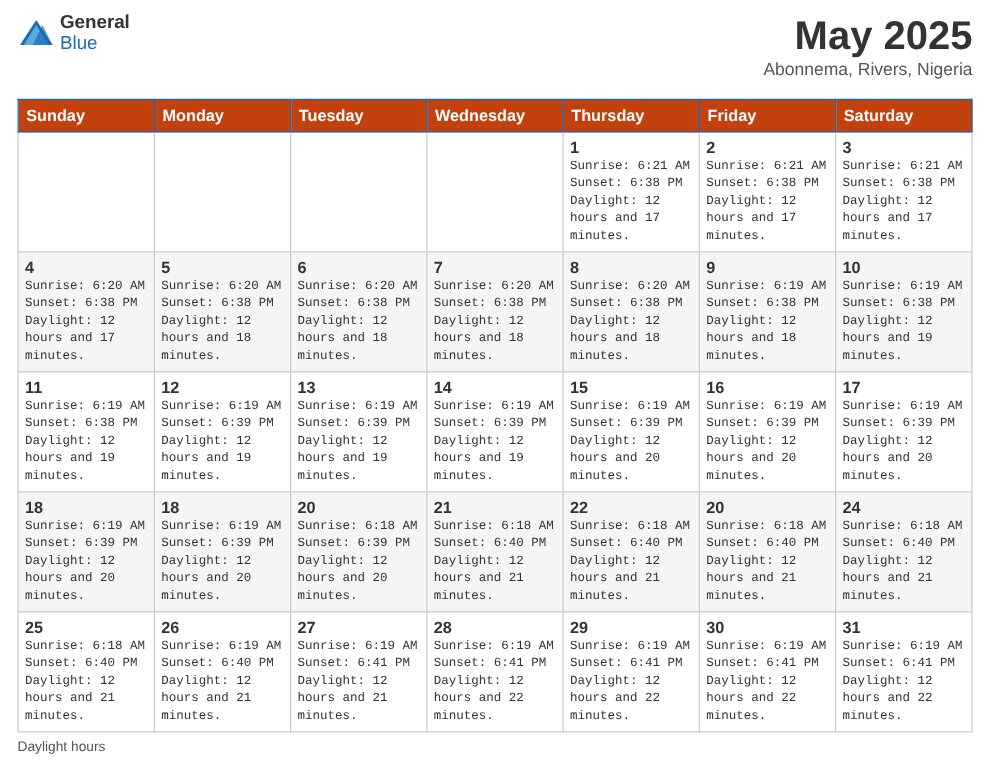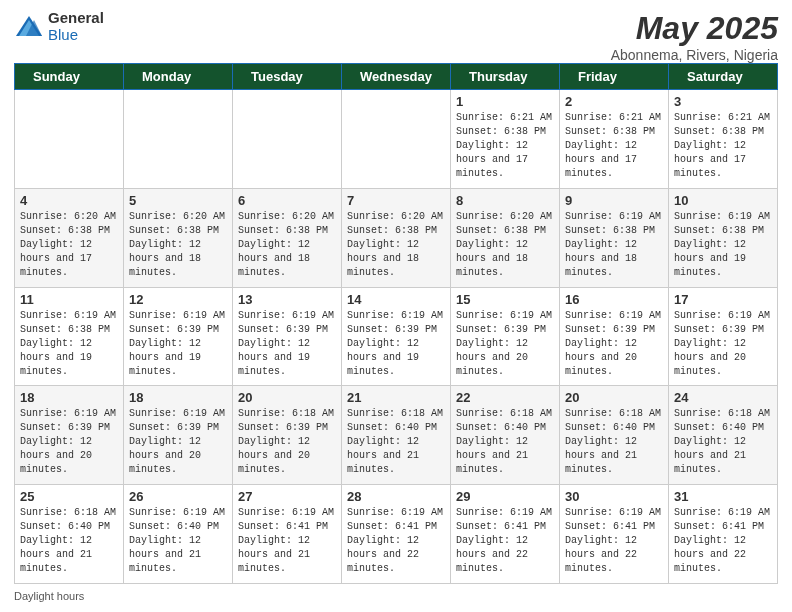--- a/index.html
+++ b/index.html
@@ -14,21 +14,21 @@
       width: 792px;
       height: 612px;
       padding: 10px 14px 10px 14px;
       display: flex;
       flex-direction: column;
     }
     .header {
       display: flex;
       justify-content: space-between;
       align-items: flex-start;
-      margin-bottom: 0;
+      margin-bottom: 16px;
     }
     .logo {
       display: flex;
       align-items: center;
       gap: 4px;
     }
     .logo-text {
       display: flex;
       flex-direction: column;
       line-height: 1.1;
@@ -47,38 +47,37 @@
       width: 30px;
       height: 30px;
     }
     .title-block {
       text-align: right;
     }
     .main-title {
       font-size: 32px;
       font-weight: bold;
       color: #333;
-      font-style: italic;
     }
     .subtitle {
       font-size: 14px;
       color: #555;
     }
     .calendar {
       flex: 1;
       border: 1px solid #ccc;
       border-collapse: collapse;
       width: 100%;
       table-layout: fixed;
     }
     .calendar th {
-      background: #14532d;
+      background: #c2410c;
       color: #fff;
       text-align: left;
-      padding: 5px 18px;
+      padding: 5px 6px;
       font-size: 13px;
       border: 1px solid #1a6bb5;
     }
     .calendar td {
       border: 1px solid #ccc;
       vertical-align: top;
       padding: 4px 5px;
       font-size: 10.5px;
       color: #333;
       background: #fff;

